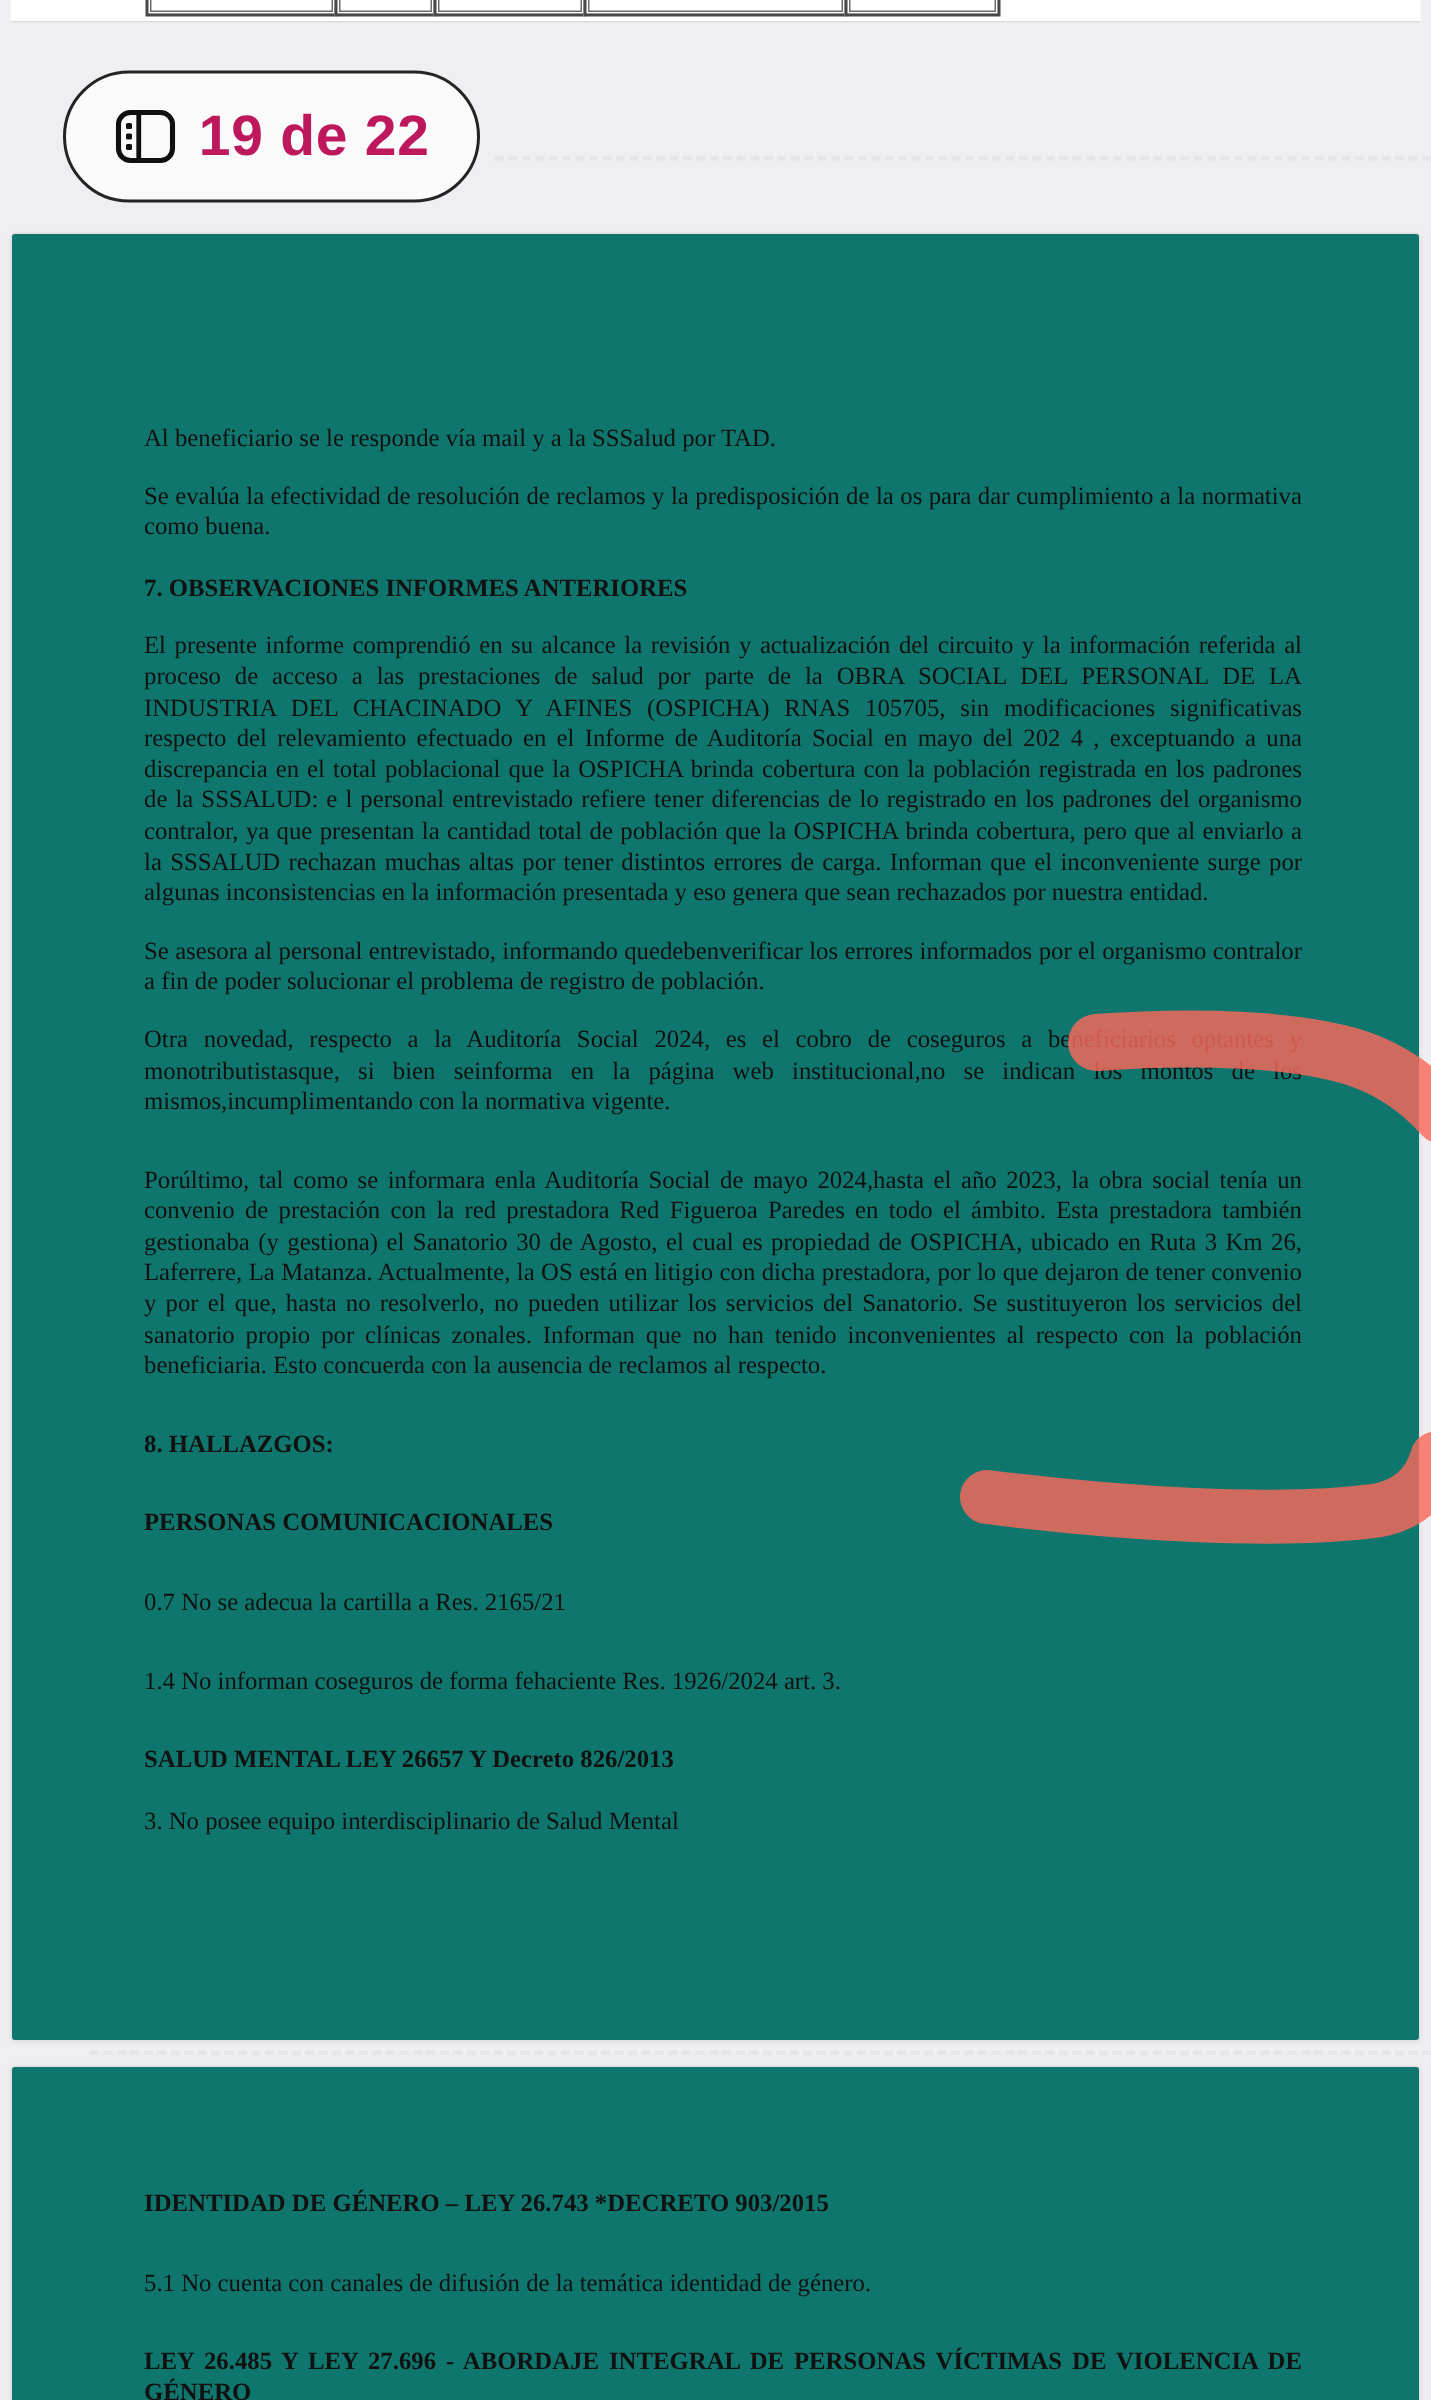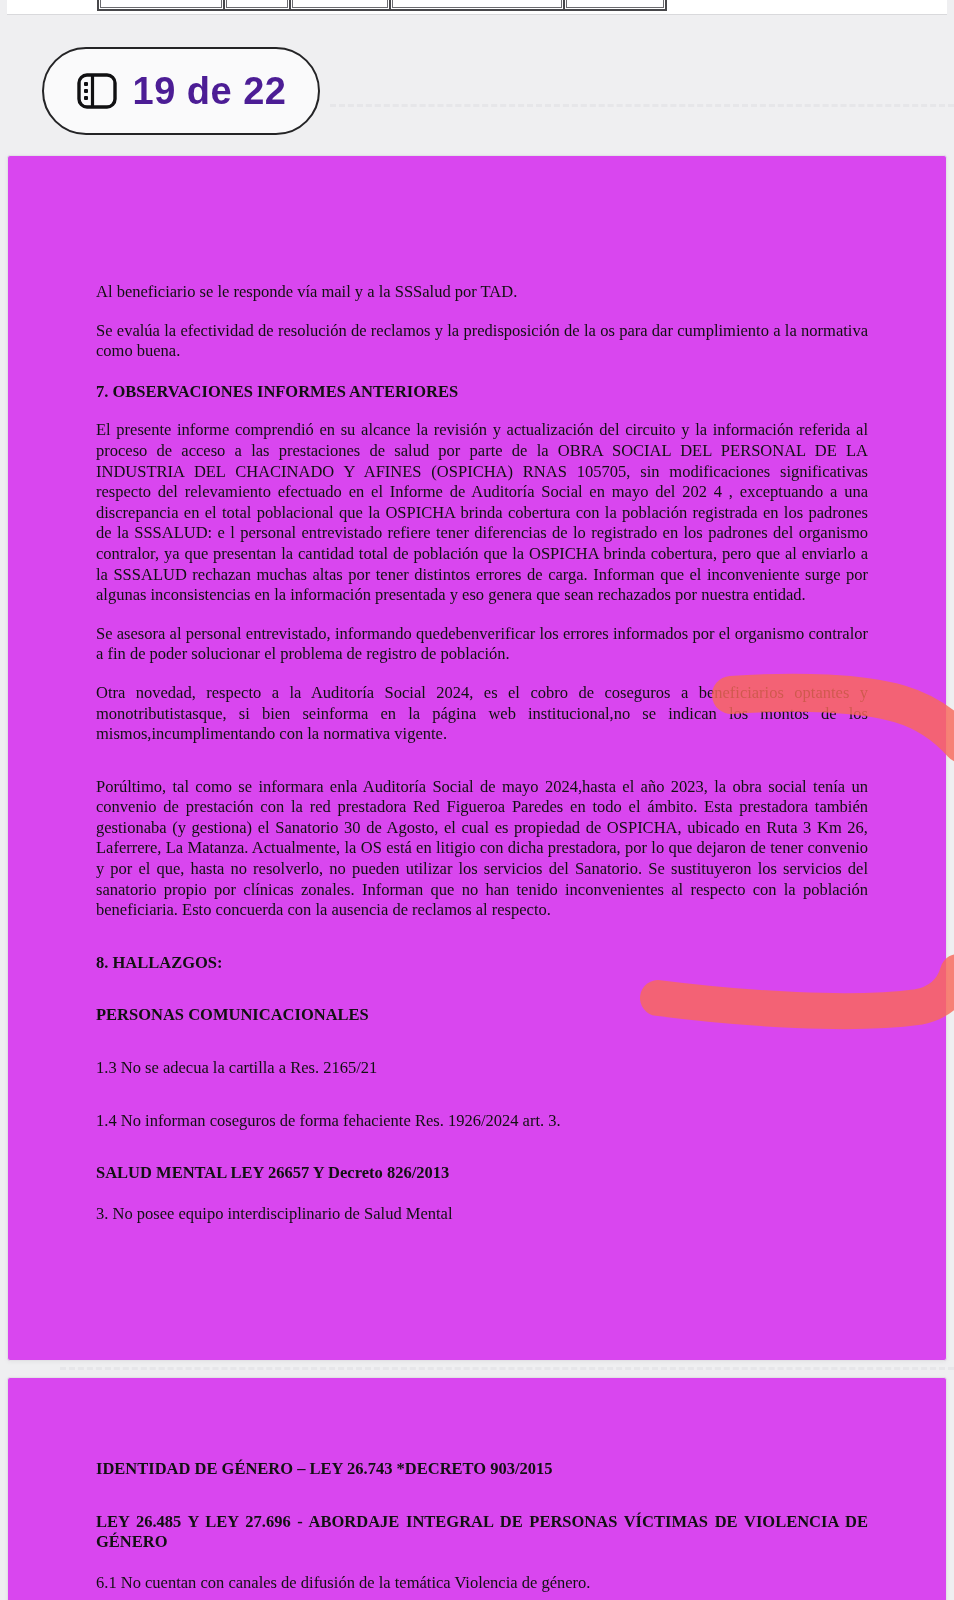--- a/index.html
+++ b/index.html
@@ -21,30 +21,30 @@
   }
   
   .page-pill{
     position:absolute;left:42px;top:47px;width:278px;height:88px;
     background:#fafafb;border:2px solid #242426;border-radius:46px;
     display:flex;align-items:center;justify-content:center;gap:15px;
     z-index:30;box-sizing:border-box;cursor:pointer;
   }
   .page-pill .label{
     font-family:"Liberation Sans","DejaVu Sans",sans-serif;
-    font-size:38px;font-weight:600;color:#4c1d95;letter-spacing:0.5px;
+    font-size:38px;font-weight:600;color:#be185d;letter-spacing:0.5px;
     white-space:nowrap;
   }
   
   .tear{position:absolute;height:0;border-top:3px dashed rgba(110,110,125,0.07);}
   .tear.top{top:104px;left:330px;right:0;}
   .tear.bottom{top:1367px;left:60px;right:0;}
   
   .doc-page{
-    position:absolute;left:7px;right:7px;background:#d946ef;
+    position:absolute;left:7px;right:7px;background:#0f766e;
     border:1px solid #e2e2e5;border-radius:3px;
     box-shadow:0 1px 4px rgba(0,0,0,0.05);
     box-sizing:border-box;
   }
   .page-19{top:155px;height:1206px;}
   .page-20{top:1377px;height:460px;}
   .doc-content{
     padding:126px 78px 0 88px;
     font-size:16.5px;line-height:20.6px;
   }
@@ -79,30 +79,31 @@
   <div class="doc-content">
     <p class="para">Al beneficiario se le responde vía mail y a la SSSalud por TAD.</p>
     <p class="para">Se evalúa la efectividad de resolución de reclamos y la predisposición de la os para dar cumplimiento a la normativa como buena.</p>
     <p class="head mt-lg">7. OBSERVACIONES INFORMES ANTERIORES</p>
     <p class="para">El presente informe comprendió en su alcance la revisión y actualización del circuito y la información referida al proceso de acceso a las prestaciones de salud por parte de la OBRA SOCIAL DEL PERSONAL DE LA INDUSTRIA DEL CHACINADO Y AFINES (OSPICHA) RNAS 105705, sin modificaciones significativas respecto del relevamiento efectuado en el Informe de Auditoría Social en mayo del 202 4 , exceptuando a una discrepancia en el total poblacional que la OSPICHA brinda cobertura con la población registrada en los padrones de la SSSALUD: e l personal entrevistado refiere tener diferencias de lo registrado en los padrones del organismo contralor, ya que presentan la cantidad total de población que la OSPICHA brinda cobertura, pero que al enviarlo a la SSSALUD rechazan muchas altas por tener distintos errores de carga. Informan que el inconveniente surge por algunas inconsistencias en la información presentada y eso genera que sean rechazados por nuestra entidad.</p>
     <p class="para">Se asesora al personal entrevistado, informando quedebenverificar los errores informados por el organismo contralor a fin de poder solucionar el problema de registro de población.</p>
     <p class="para">Otra novedad, respecto a la Auditoría Social 2024, es el cobro de coseguros a beneficiarios optantes y monotributistasque, si bien seinforma en la página web institucional,no se indican los montos de los mismos,incumplimentando con la normativa vigente.</p>
     <p class="para mb-xl">Porúltimo, tal como se informara enla Auditoría Social de mayo 2024,hasta el año 2023, la obra social tenía un convenio de prestación con la red prestadora Red Figueroa Paredes en todo el ámbito. Esta prestadora también gestionaba (y gestiona) el Sanatorio 30 de Agosto, el cual es propiedad de OSPICHA, ubicado en Ruta 3 Km 26, Laferrere, La Matanza. Actualmente, la OS está en litigio con dicha prestadora, por lo que dejaron de tener convenio y por el que, hasta no resolverlo, no pueden utilizar los servicios del Sanatorio. Se sustituyeron los servicios del sanatorio propio por clínicas zonales. Informan que no han tenido inconvenientes al respecto con la población beneficiaria. Esto concuerda con la ausencia de reclamos al respecto.</p>
     <p class="head mb-xl">8. HALLAZGOS:</p>
     <p class="head mb-xl">PERSONAS COMUNICACIONALES</p>
-    <p class="para mb-xl">1.3 No se adecua la cartilla a Res. 2165/21</p>
+    <p class="para mb-xl">0.7 No se adecua la cartilla a Res. 2165/21</p>
     <p class="para mb-xl">1.4 No informan coseguros de forma fehaciente Res. 1926/2024 art. 3.</p>
     <p class="head mb-xl">SALUD MENTAL LEY 26657 Y Decreto 826/2013</p>
     <p class="para">3. No posee equipo interdisciplinario de Salud Mental</p>
   </div>
 </div>
 
 <div class="doc-page page-20">
   <div class="doc-content">
     <p class="head mb-xl">IDENTIDAD DE GÉNERO – LEY 26.743 *DECRETO 903/2015</p>
+    <p class="para mb-xl">5.1 No cuenta con canales de difusión de la temática identidad de género.</p>
     <p class="head mb-xl">LEY 26.485 Y LEY 27.696 - ABORDAJE INTEGRAL DE PERSONAS VÍCTIMAS DE VIOLENCIA DE GÉNERO</p>
     <p class="para">6.1 No cuentan con canales de difusión de la temática Violencia de género.</p>
   </div>
 </div>
 
 <svg class="marker-overlay" viewBox="0 0 954 1600" xmlns="http://www.w3.org/2000/svg">
   <g stroke="#f9695a" stroke-opacity="0.82" fill="none" stroke-linecap="round">
     <path d="M 731 695 C 800 690 862 693 900 704 C 927 712 947 727 962 744" stroke-width="38"></path>
     <path d="M 658 998 C 745 1009 852 1016 918 1007 C 940 1003 953 990 958 972" stroke-width="36"></path>
   </g>

